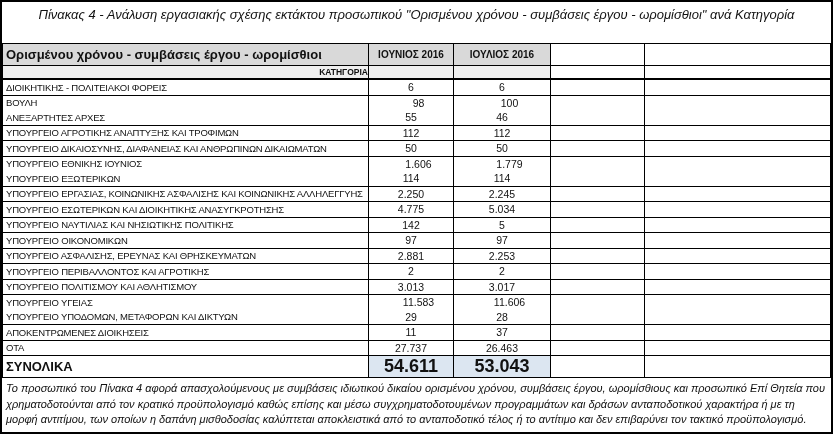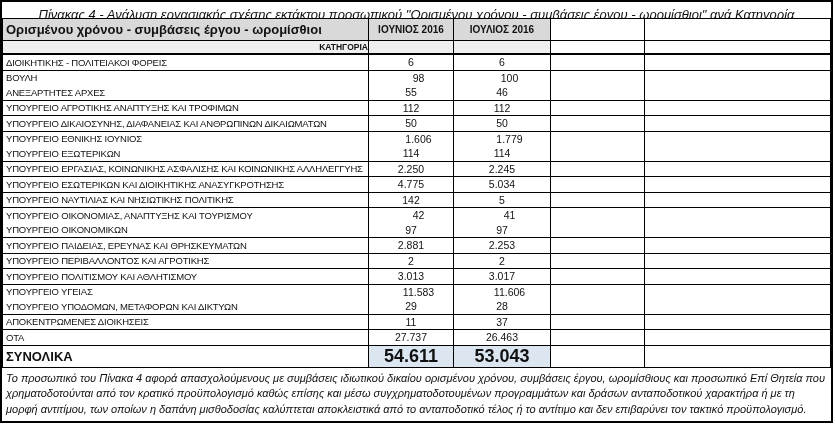--- a/index.html
+++ b/index.html
@@ -5,21 +5,21 @@
   html,body{margin:0;padding:0;background:#fff;}
   body{
     width:835px;height:441px;position:relative;overflow:hidden;
     font-family:"Liberation Sans",sans-serif;color:#111;
   }
   .outer{
     position:absolute;left:0;top:0;width:829px;
     border:2px solid #000;background:#fff;
   }
   .title{
-    height:16px;line-height:25px;text-align:center;
+    height:41px;line-height:25px;text-align:center;
     font-style:italic;font-size:13px;white-space:nowrap;overflow:hidden;
   }
   table.grid{
     width:100%;border-collapse:collapse;table-layout:fixed;
   }
   col.c-label{width:366px;}
   col.c-jun{width:85px;}
   col.c-jul{width:97px;}
   col.c-e1{width:94px;}
   table.grid th,table.grid td{
@@ -154,36 +154,29 @@
           <td class="empty"></td>
           <td class="empty"></td>
         </tr>
         <tr class="row">
           <td class="lbl">ΥΠΟΥΡΓΕΙΟ ΝΑΥΤΙΛΙΑΣ ΚΑΙ ΝΗΣΙΩΤΙΚΗΣ ΠΟΛΙΤΙΚΗΣ</td>
           <td class="val">142</td>
           <td class="val">5</td>
           <td class="empty"></td>
           <td class="empty"></td>
         </tr>
-        <tr class="row no-bot">
-          <td class="lbl">ΥΠΟΥΡΓΕΙΟ ΟΙΚΟΝΟΜΙΑΣ, ΑΝΑΠΤΥΞΗΣ ΚΑΙ ΤΟΥΡΙΣΜΟΥ</td>
-          <td class="val">42</td>
-          <td class="val">41</td>
-          <td class="empty"></td>
-          <td class="empty"></td>
-        </tr>
         <tr class="row">
           <td class="lbl">ΥΠΟΥΡΓΕΙΟ ΟΙΚΟΝΟΜΙΚΩΝ</td>
           <td class="val">97</td>
           <td class="val">97</td>
           <td class="empty"></td>
           <td class="empty"></td>
         </tr>
         <tr class="row">
-          <td class="lbl">ΥΠΟΥΡΓΕΙΟ ΠΑΙΔΕΙΑΣ, ΕΡΕΥΝΑΣ ΚΑΙ ΘΡΗΣΚΕΥΜΑΤΩΝ</td>
+          <td class="lbl">ΥΠΟΥΡΓΕΙΟ ΑΣΦΑΛΙΣΗΣ, ΕΡΕΥΝΑΣ ΚΑΙ ΘΡΗΣΚΕΥΜΑΤΩΝ</td>
           <td class="val">2.881</td>
           <td class="val">2.253</td>
           <td class="empty"></td>
           <td class="empty"></td>
         </tr>
         <tr class="row">
           <td class="lbl">ΥΠΟΥΡΓΕΙΟ ΠΕΡΙΒΑΛΛΟΝΤΟΣ ΚΑΙ ΑΓΡΟΤΙΚΗΣ</td>
           <td class="val">2</td>
           <td class="val">2</td>
           <td class="empty"></td>

